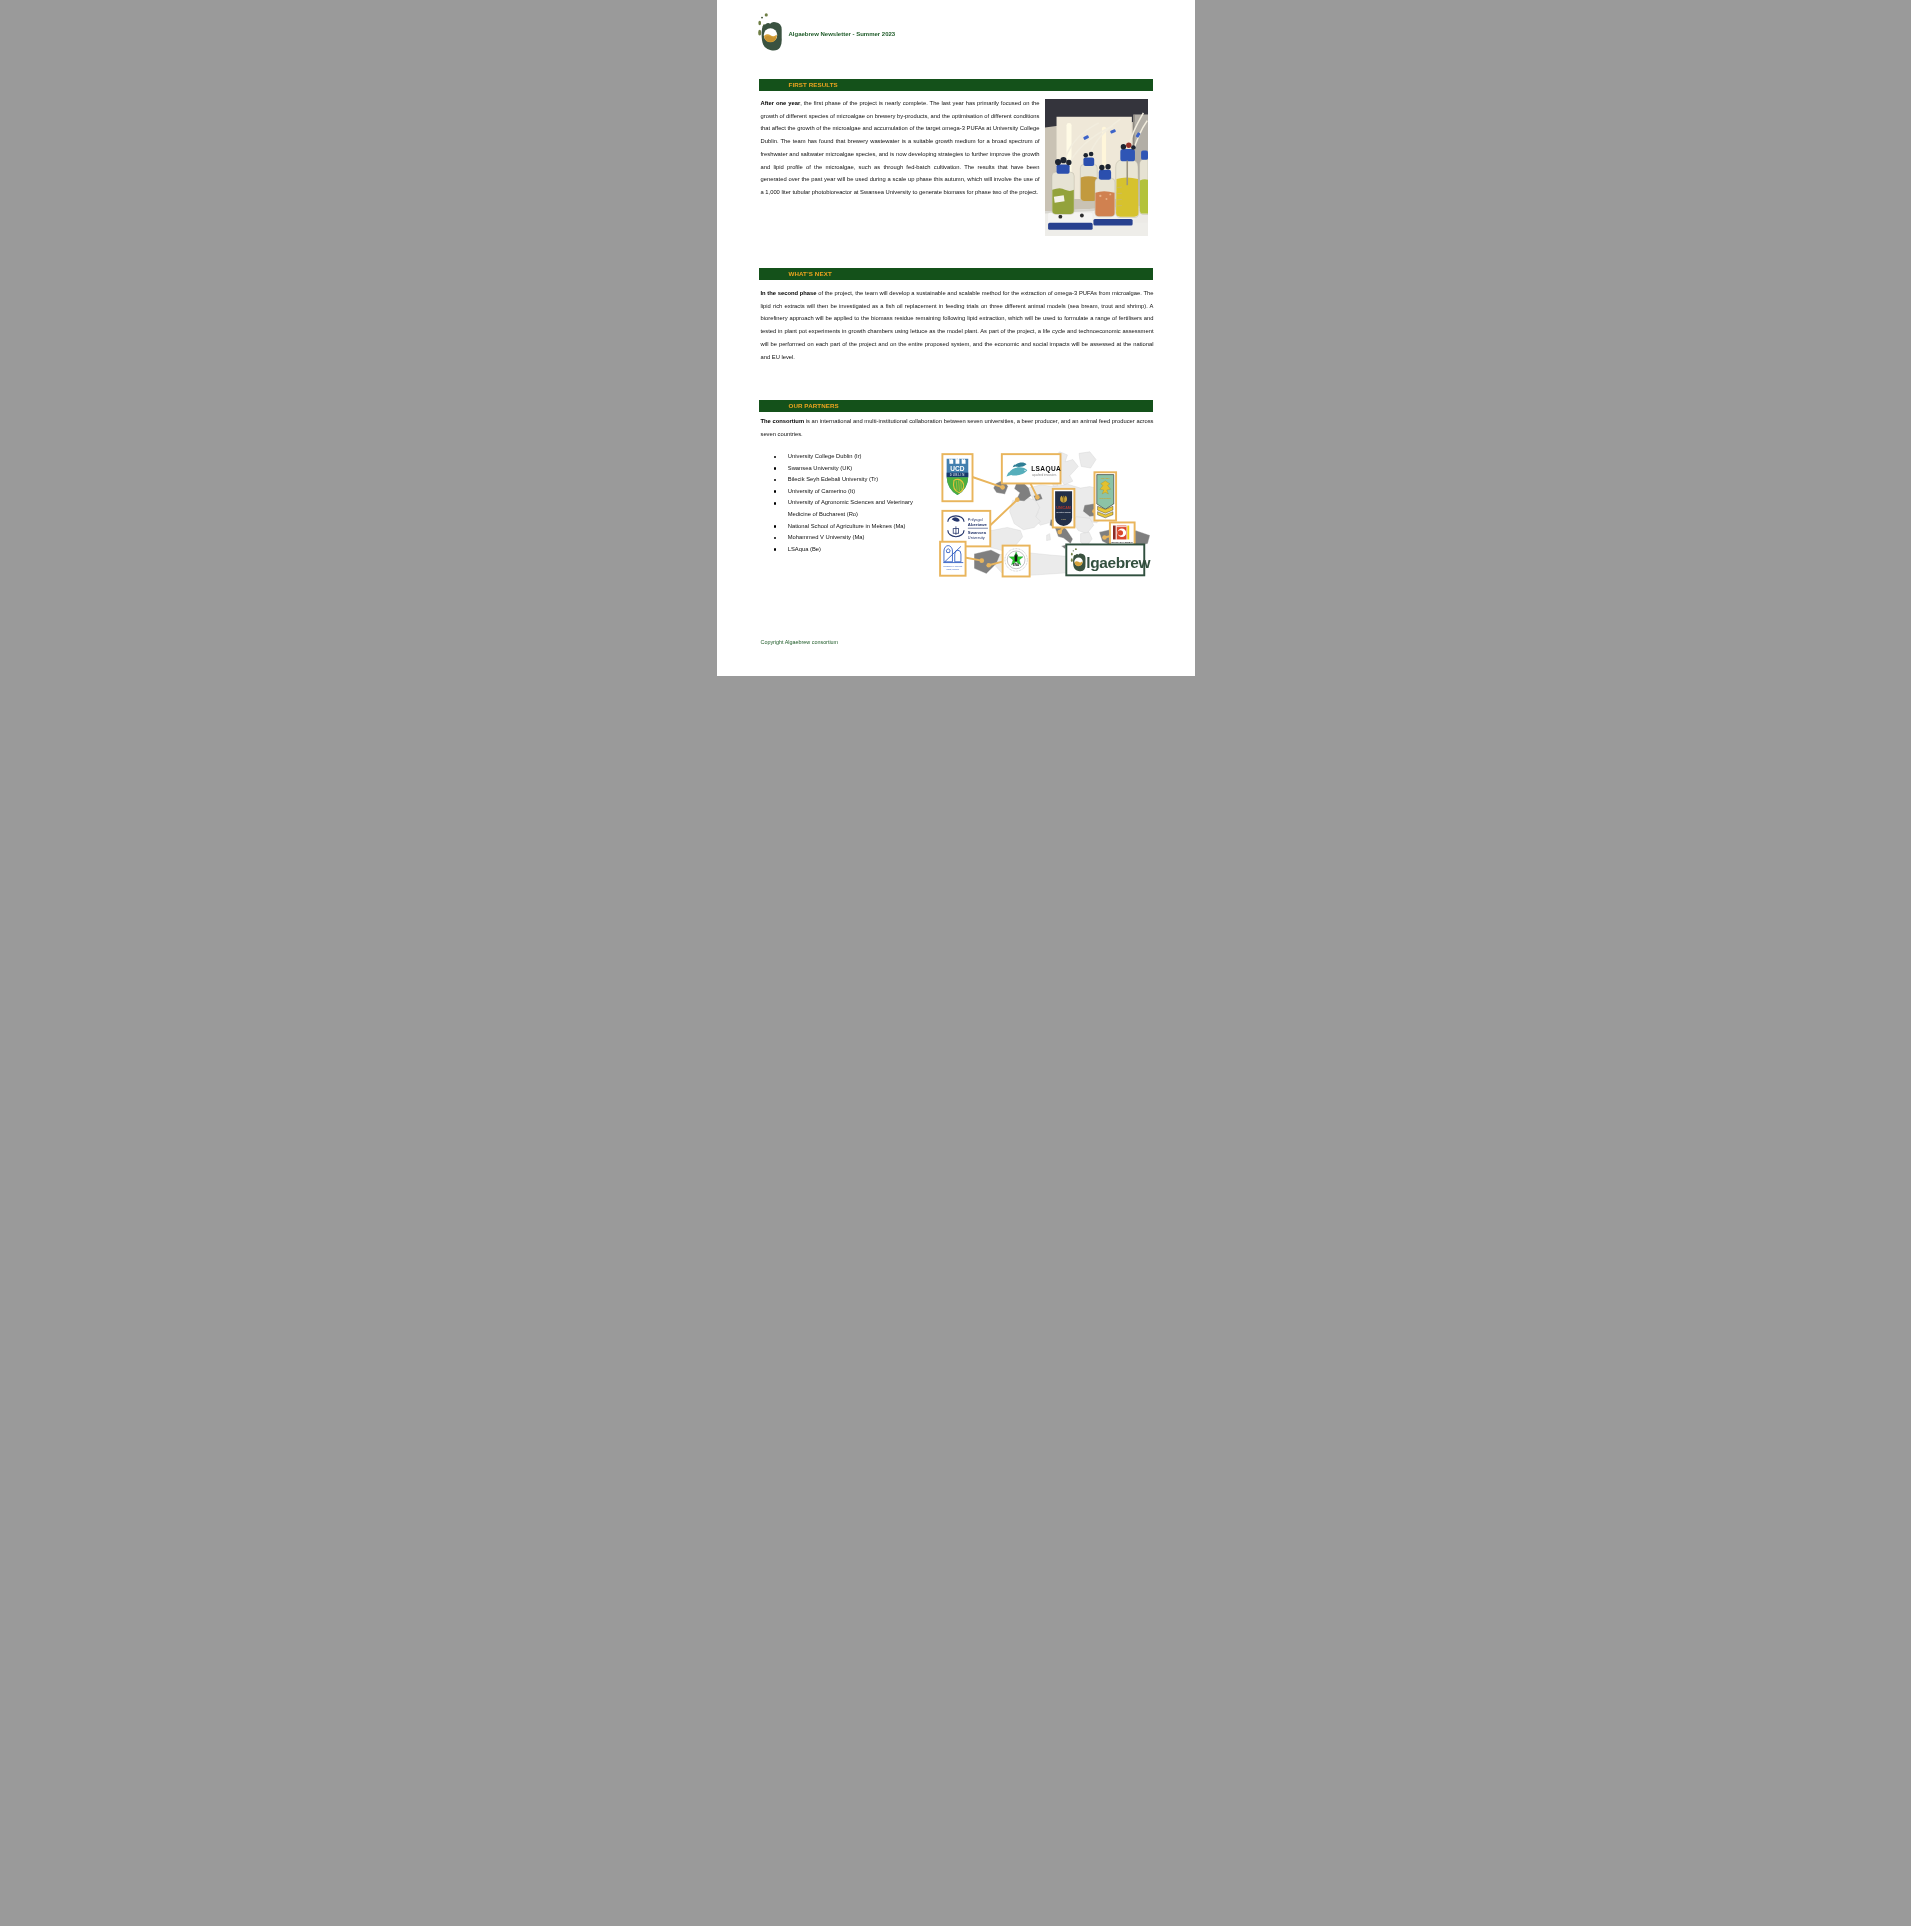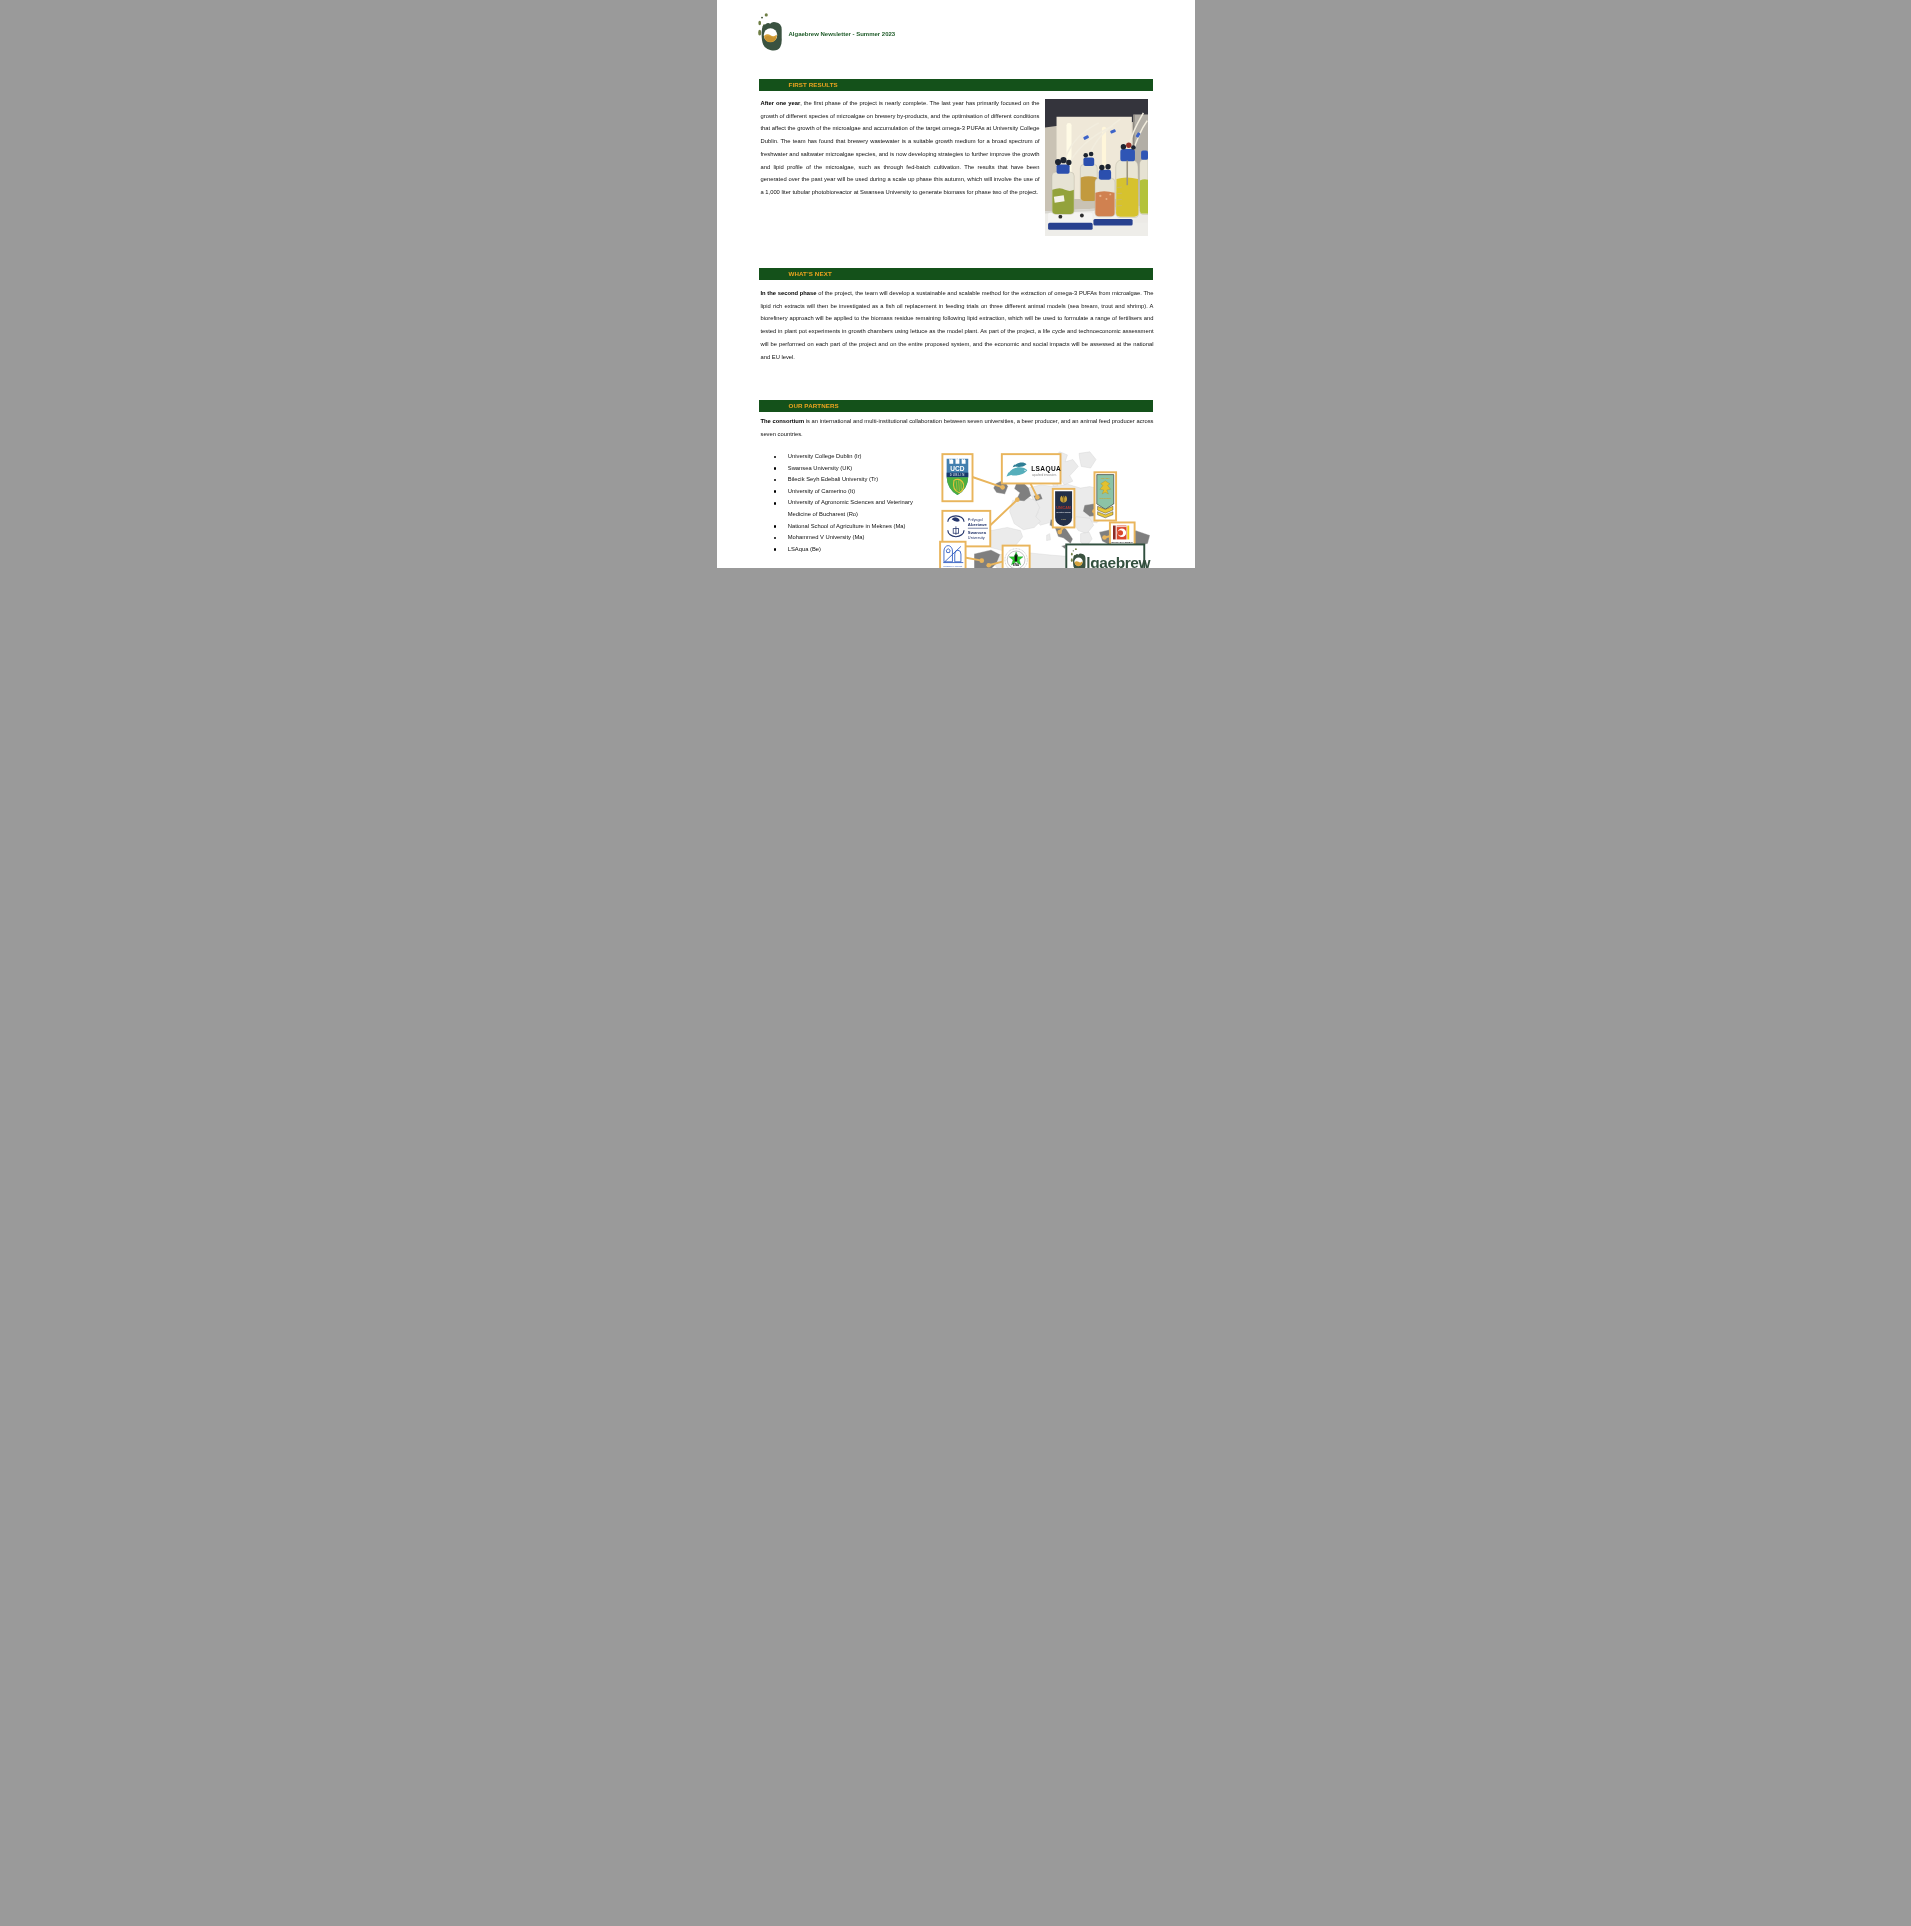--- a/index.html
+++ b/index.html
@@ -1,17 +1,17 @@
 <!DOCTYPE html>
 <html style="font-size:6.2px"><head>
 <meta charset="utf-8">
 <style>
   html,body { margin:0; padding:0; background:#9a9a9a; }
   .page {
-    position:relative; width:478px; height:568px; margin:0 auto;
+    position:relative; width:478px; height:676px; margin:0 auto;
     background:#ffffff; overflow:hidden;
     font-family:"Liberation Sans", sans-serif; color:#111;
   }
   .abs { position:absolute; }
   .page-title {
     left:72px; top:31px; font-size:6px; font-weight:bold; color:#1e5b28;
   }
   .banner {
     left:42px; width:394px; height:12.3px; background:#14511a;
     box-sizing:border-box; padding-left:30px;

